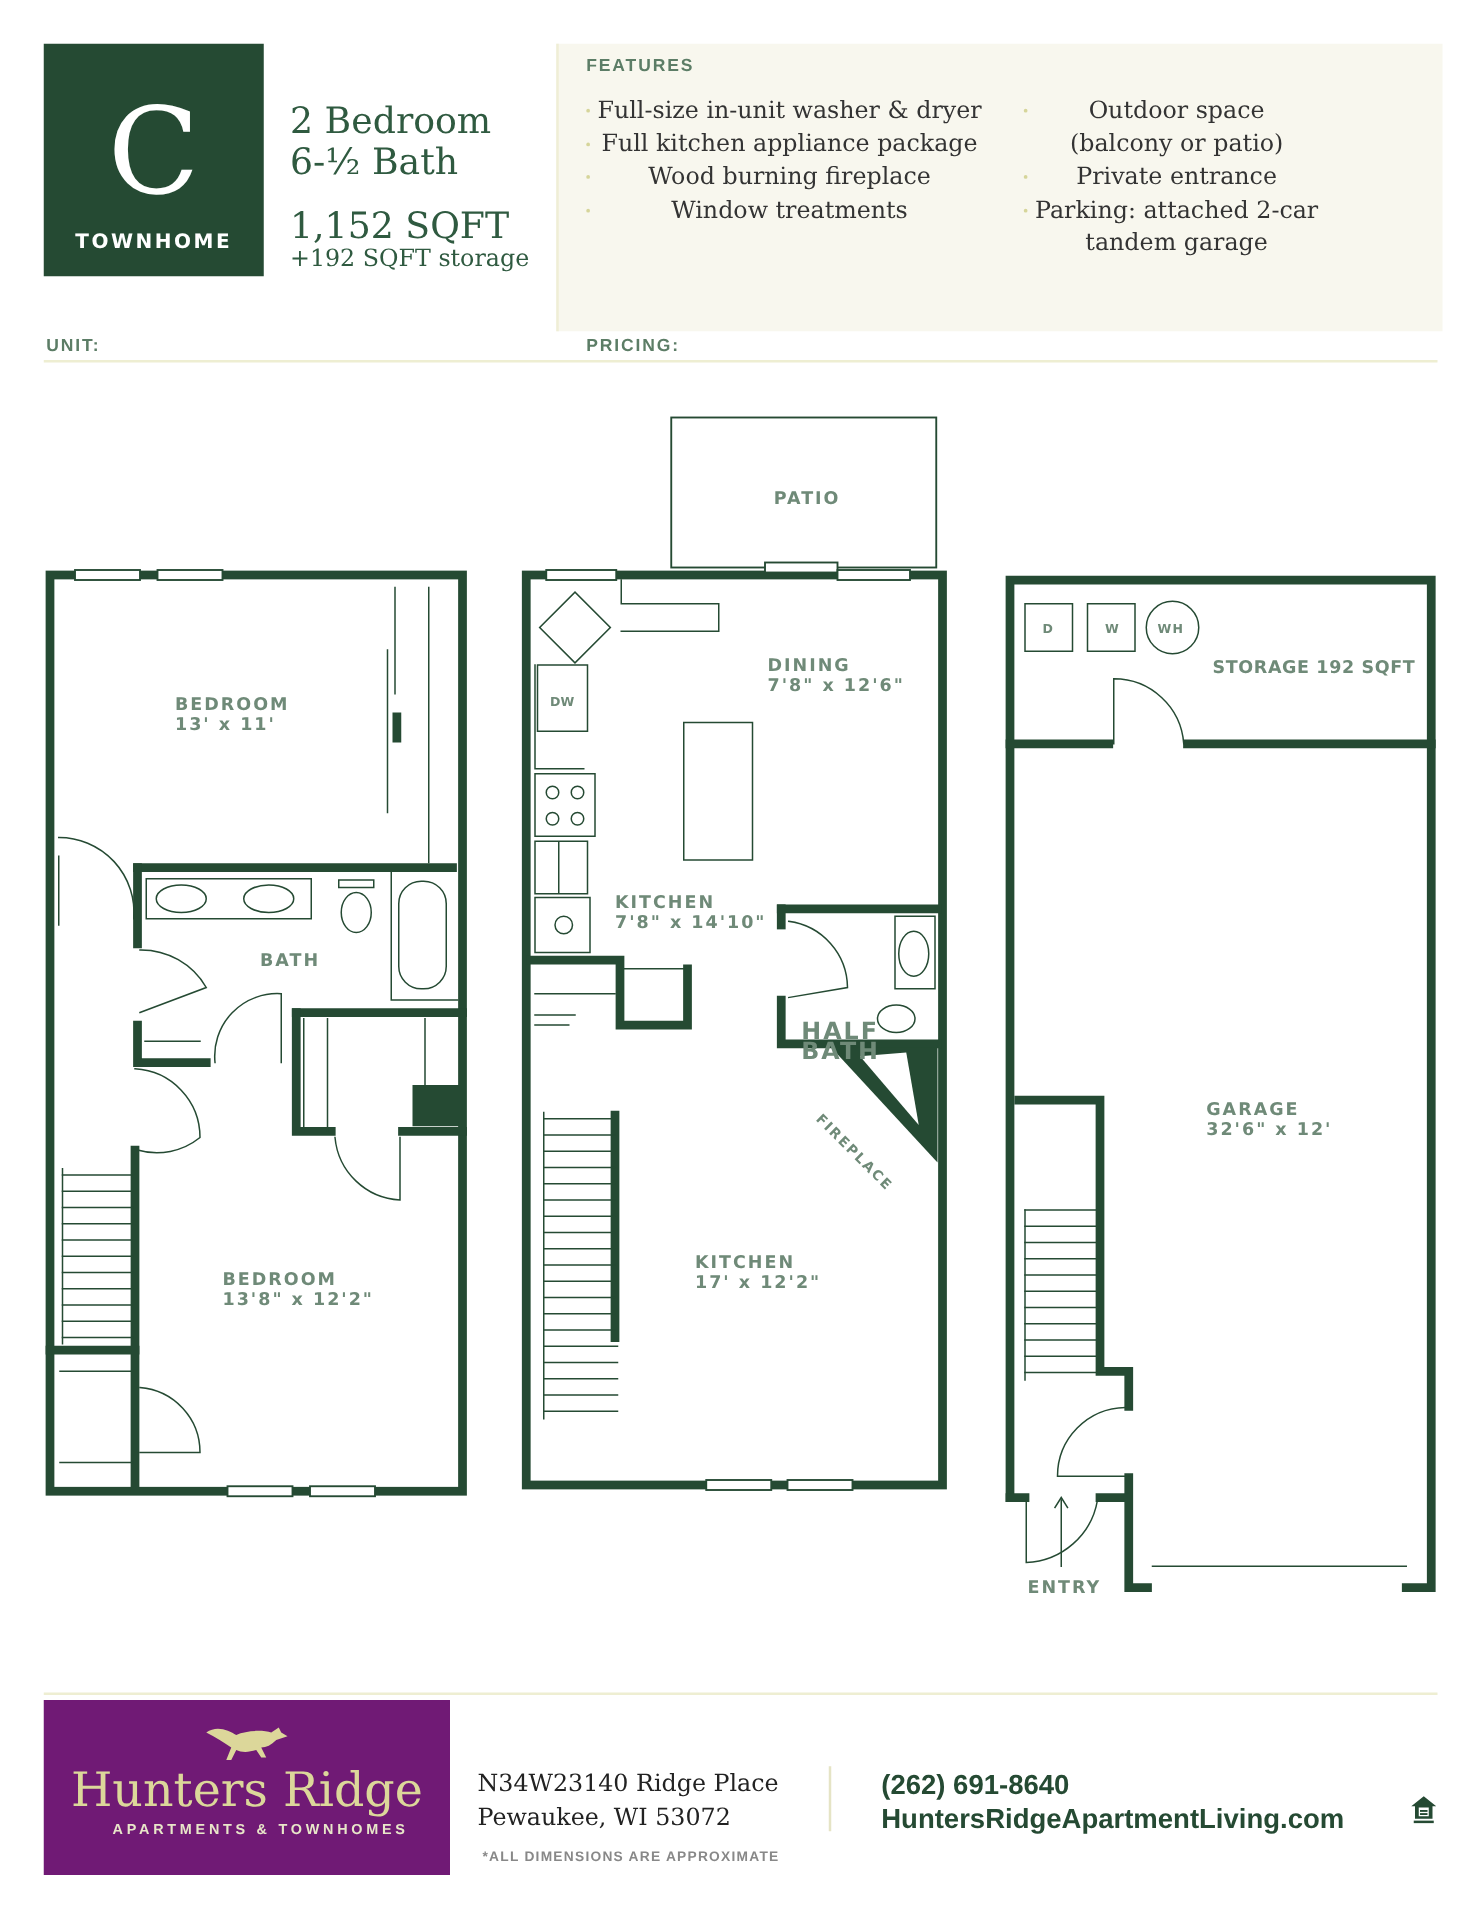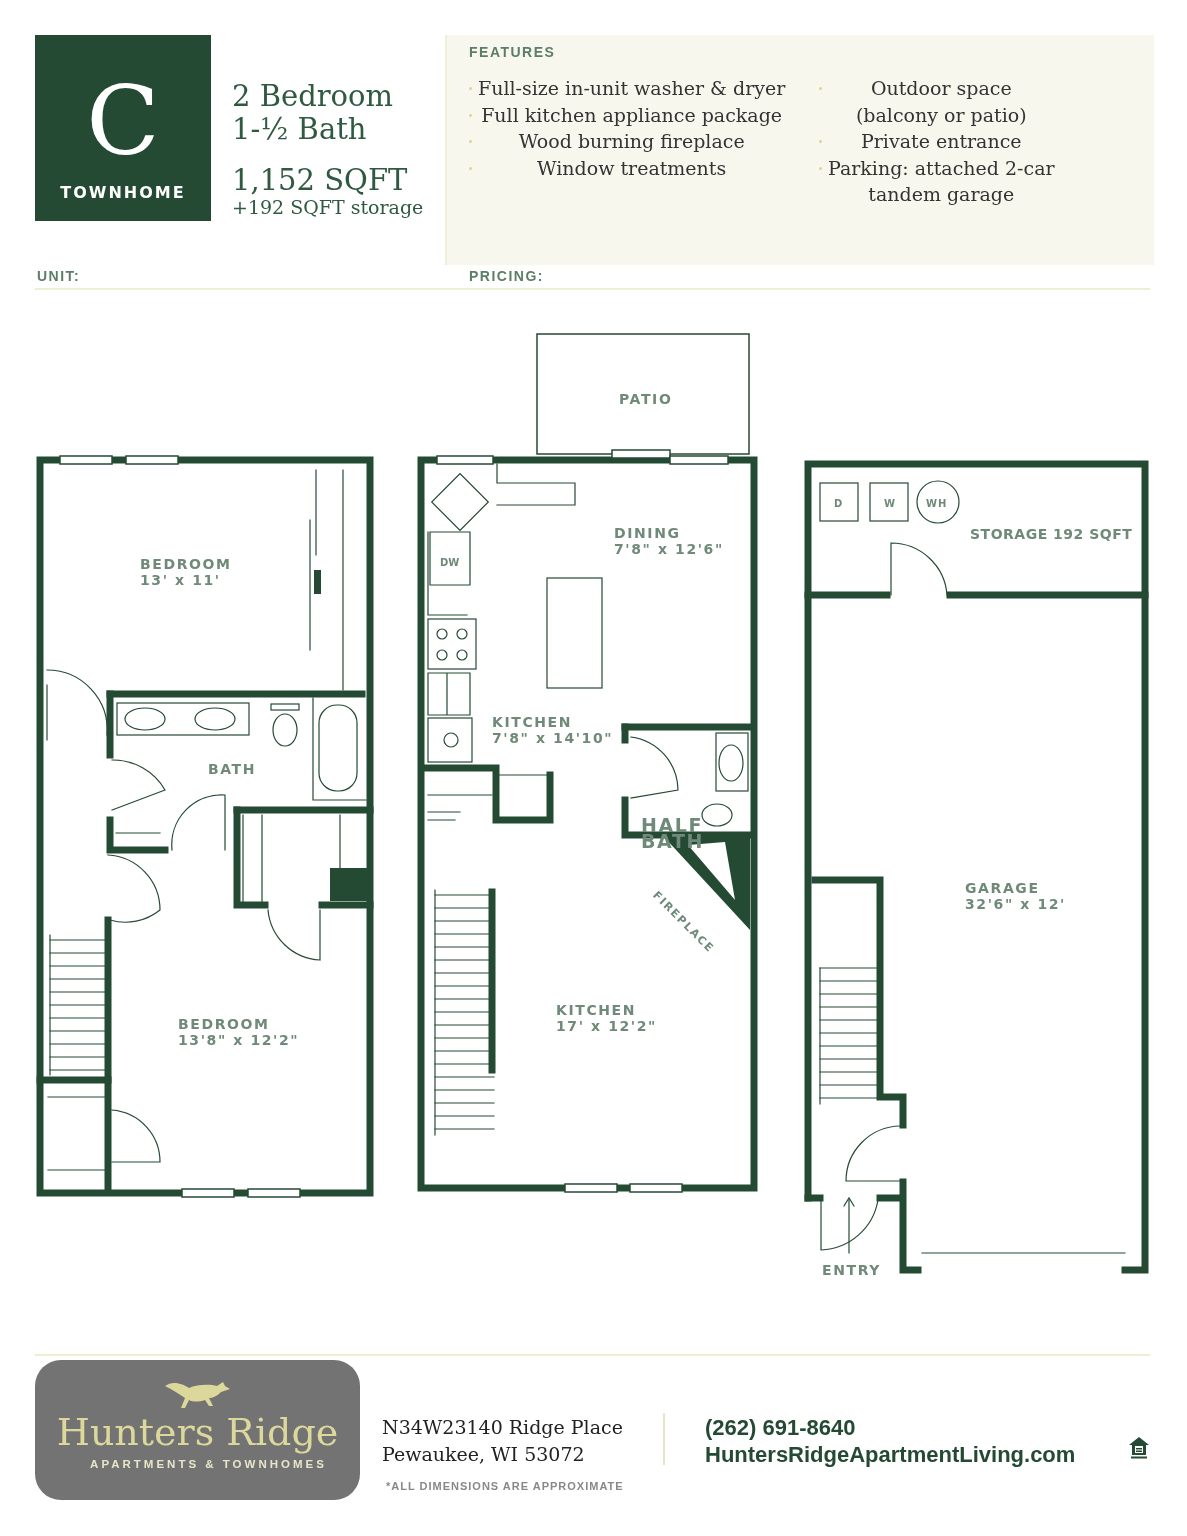--- a/index.html
+++ b/index.html
@@ -16,40 +16,40 @@
   .features .hd{position:absolute;left:22px;top:9px;font-size:14px;font-weight:bold;letter-spacing:1.5px;color:#5c7d66;}
   .features ul{position:absolute;top:40px;margin:0;padding:0;list-style:none;font-family:"DejaVu Serif",serif;font-size:19px;line-height:26.5px;color:#333;}
   .features ul.c1{left:22px;} .features ul.c2{left:372px;}
   .features li{position:relative;padding-left:9px;white-space:nowrap;text-align:center;}
   .features li .dot{position:absolute;left:0;top:12px;width:3px;height:3px;border-radius:50%;background:#d6d59a;}
   .lbl{font-size:14px;font-weight:bold;letter-spacing:1.5px;color:#5c7d66;top:268px;}
   .rule{left:35px;top:288px;width:1115px;height:2px;background:#eeeed2;}
   svg.plan{position:absolute;left:0;top:0;}
   .room{position:absolute;font-family:"DejaVu Sans",sans-serif;font-weight:bold;font-size:14px;letter-spacing:1.6px;line-height:16px;color:#6f8a78;white-space:nowrap;}
   .foot-rule{left:35px;top:1354px;width:1115px;height:2px;background:#eeeed2;}
-  .logo{left:35px;top:1360px;width:325px;height:140px;background:#737373;text-align:center;color:#dcd79a;border-radius:26px;}
+  .logo{left:35px;top:1360px;width:325px;height:140px;background:#701a75;text-align:center;color:#dcd79a;}
   .logo .name{font-family:"DejaVu Serif",serif;font-size:38px;line-height:40px;margin-top:52px;}
   .logo .sub{font-size:11.5px;letter-spacing:3px;color:#e8e6c9;margin-top:6px;font-weight:bold;margin-left:22px;}
   .addr{left:382px;top:1414px;font-family:"DejaVu Serif",serif;font-size:19px;line-height:27px;color:#222;}
   .vsep{left:663px;top:1413px;width:2px;height:52px;background:#e5e4c5;}
   .contact{left:705px;top:1414px;font-size:22px;line-height:27px;color:#254a33;font-weight:bold;}
   .disc{left:386px;top:1480px;font-size:11px;font-weight:bold;letter-spacing:1px;color:#888;}
   .eho{left:1128px;top:1436px;}
 </style>
 </head>
 <body>
 
 <div class="abs badge">
   <div class="letter">C</div>
   <div class="type">TOWNHOME</div>
 </div>
 
 <div class="abs summary">
   <div class="l1">2 Bedroom</div>
-  <div class="l1">1-½ Bath</div>
+  <div class="l1">6-½ Bath</div>
   <div class="sq">1,152 SQFT</div>
   <div class="st">+192 SQFT storage</div>
 </div>
 
 <div class="abs features">
   <div class="hd">FEATURES</div>
   <ul class="c1">
     <li><span class="dot"></span><span>Full-size in-unit washer &amp; dryer</span></li>
     <li><span class="dot"></span><span>Full kitchen appliance package</span></li>
     <li><span class="dot"></span><span>Wood burning fireplace</span></li>

